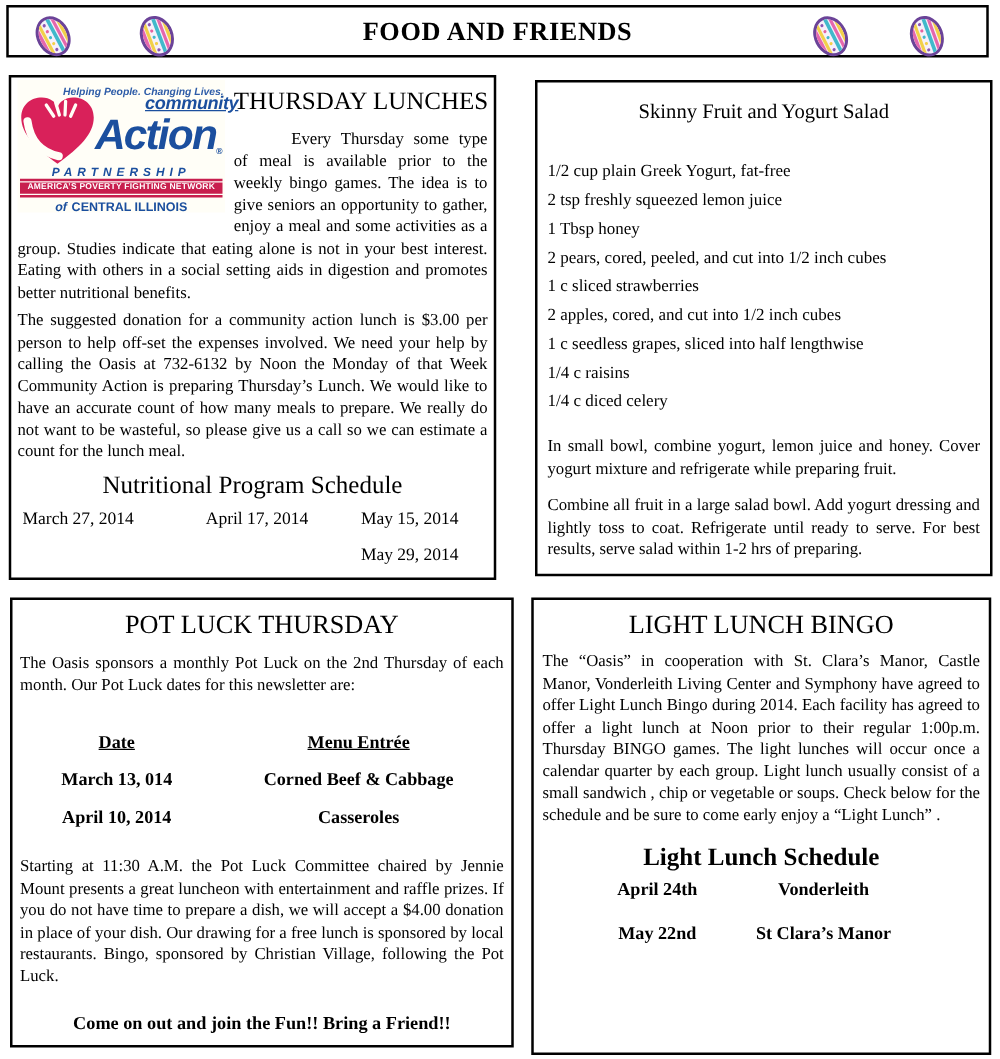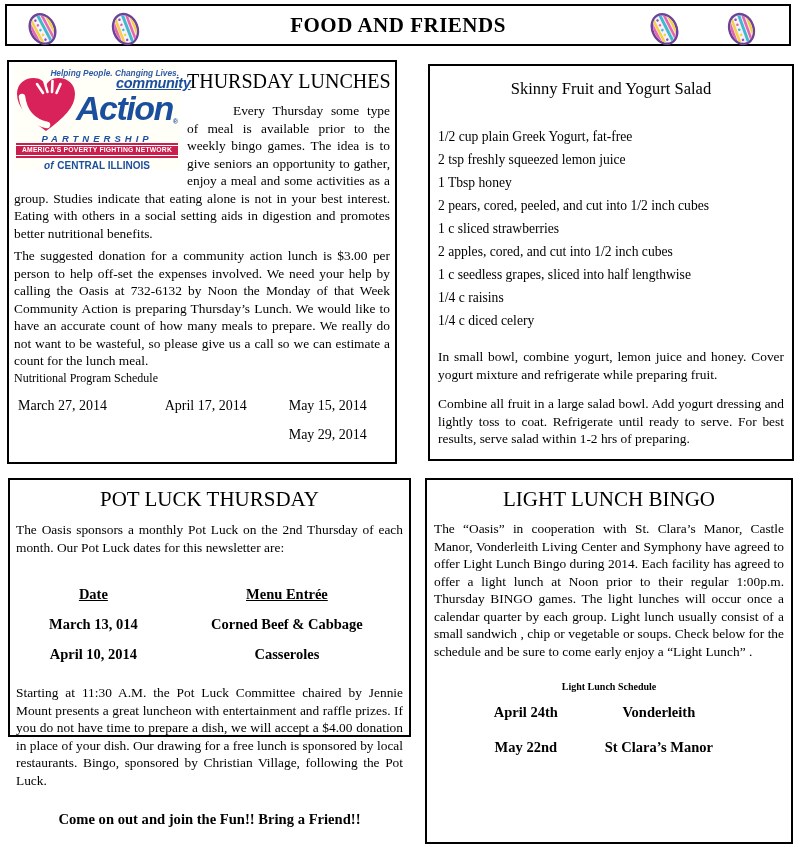--- a/index.html
+++ b/index.html
@@ -15,32 +15,32 @@
   .e1{left:14px;transform:rotate(-4deg);}
   .e2{left:97px;transform:rotate(3deg);}
   .e3{left:636px;transform:rotate(-3deg);}
   .e4{left:713px;transform:rotate(4deg);}
 
   
   .box{position:absolute;border:2px solid #000;box-sizing:border-box;
        background:#fff;font-size:13.4px;line-height:17.5px;}
   .tl{left:7px;top:60px;width:390px;height:404px;padding:2px 5px;}
   .tr{left:428px;top:64px;width:366px;height:397px;padding:2px 8px;}
-  .bl{left:8px;top:478px;width:403px;height:259px;padding:2px 6px;}
+  .bl{left:8px;top:478px;width:403px;height:360px;padding:2px 6px;}
   .br{left:425px;top:478px;width:368px;height:366px;padding:2px 7px;}
 
   .box h2{margin:6px 0 0;text-align:center;font-size:21px;line-height:23px;
           font-weight:normal;}
   .tl h2{font-size:20px;white-space:nowrap;}
 
   p{margin:0;text-align:justify;}
   .p1{margin-top:9px;text-indent:46px;}
   .p2{margin-top:5px;}
 
-  .sched-head{font-size:12px;}
+  .sched-head{margin-top:10px;text-align:center;font-size:20px;}
   .nutri{width:100%;border-collapse:collapse;margin-top:4px;font-size:14px;}
   .nutri td{height:27px;vertical-align:middle;padding-left:4px;}
   .nutri td:nth-child(1){width:39%;}
   .nutri td:nth-child(2){width:33%;}
   .nutri td:nth-child(3){width:28%;}
 
   
   .recipe-title{font-size:16.5px !important;margin-top:9px !important;}
   .ingredients{list-style:none;margin:25px 0 0;padding:0;font-size:13.6px;}
   .ingredients li{line-height:23px;}
@@ -52,21 +52,21 @@
   .potluck{width:100%;margin-top:24px;border-collapse:collapse;
            font-size:14.5px;font-weight:bold;text-align:center;}
   .potluck th,.potluck td{height:28px;font-weight:bold;vertical-align:middle;}
   .potluck th:nth-child(1),.potluck td:nth-child(1){width:40%;}
   .u{text-decoration:underline;}
   .details{margin-top:14px;}
   .footer-line{margin-top:22px;text-align:center;font-weight:bold;font-size:14.6px;}
 
   
   .intro-j{margin-top:9px;}
-  .ll-head{margin-top:18px;text-align:center;font-weight:bold;font-size:10px;}
+  .ll-head{margin-top:18px;text-align:center;font-weight:bold;font-size:20px;}
   .ll{width:76%;margin:0 auto;border-collapse:collapse;font-size:14.5px;
       font-weight:bold;text-align:center;}
   .ll td{height:33px;vertical-align:middle;}
 
   
   .logo{float:left;width:166px;height:106px;margin:0 7px 3px 0;
         background:#fffef7;position:relative;
         font-family:"Liberation Sans",sans-serif;}
   .logo-tagline{position:absolute;top:1px;right:1px;font-size:8.3px;
                 font-style:italic;font-weight:bold;color:#2e5ca8;}

